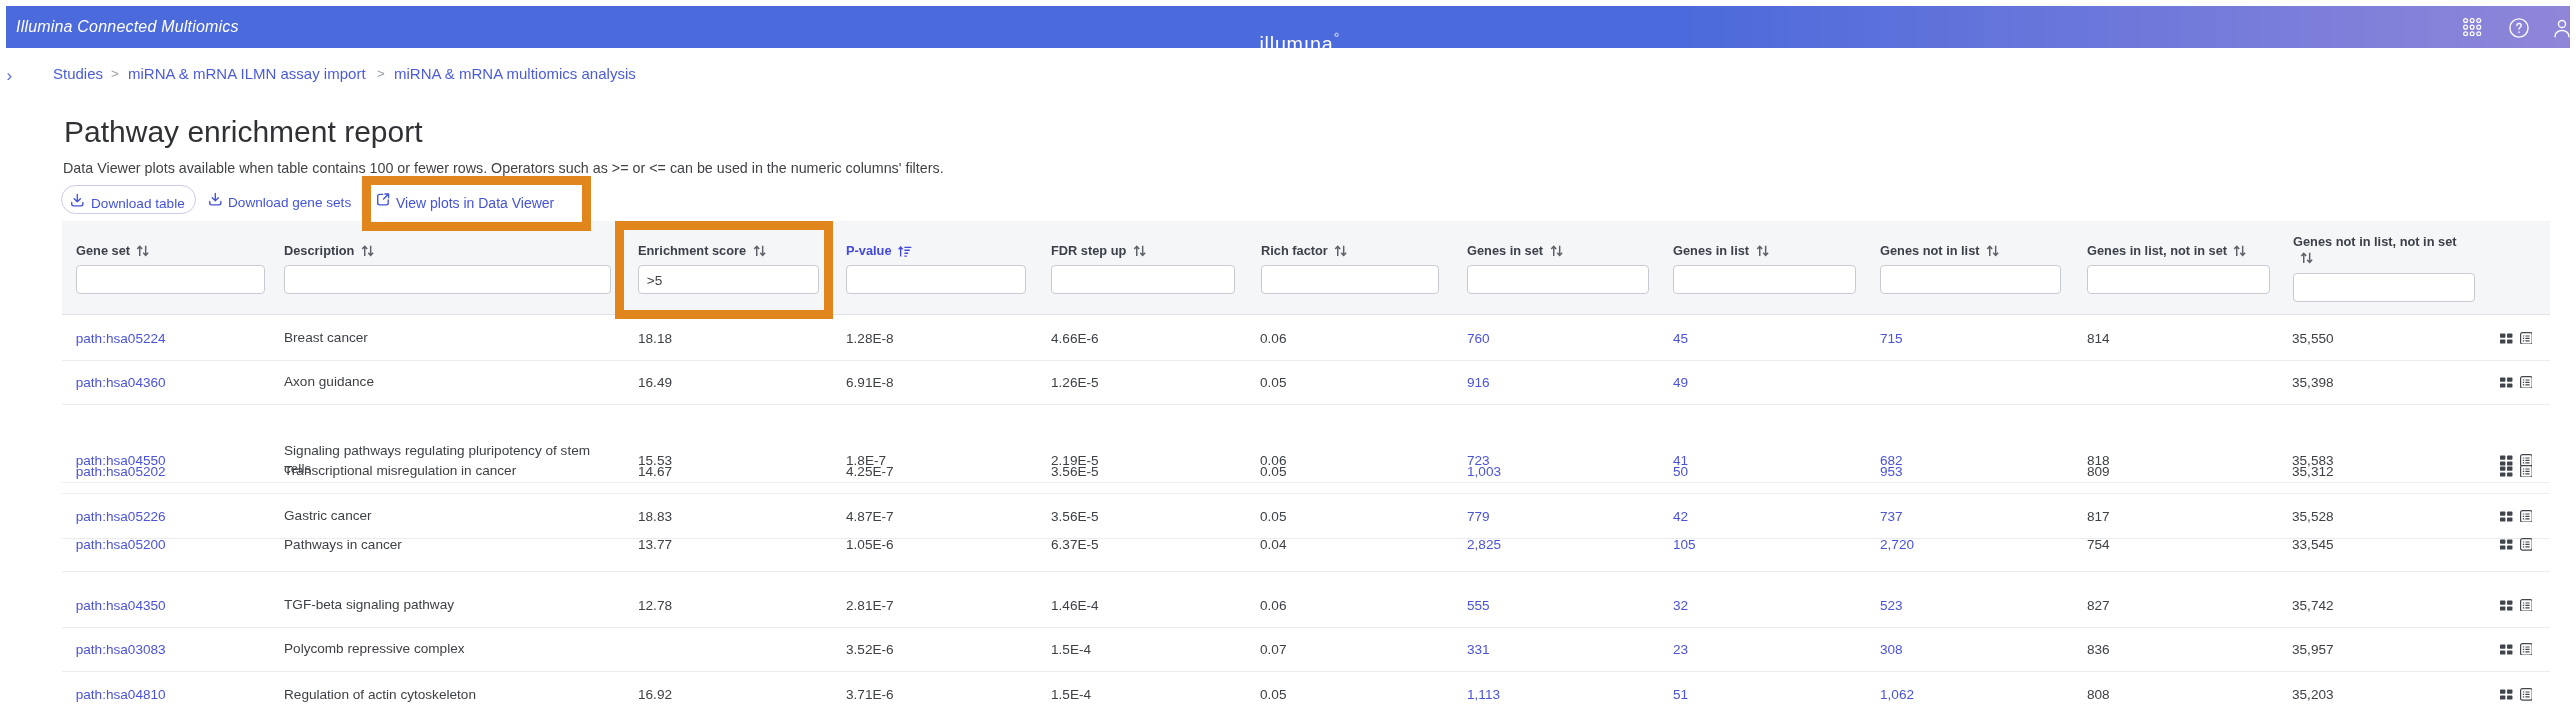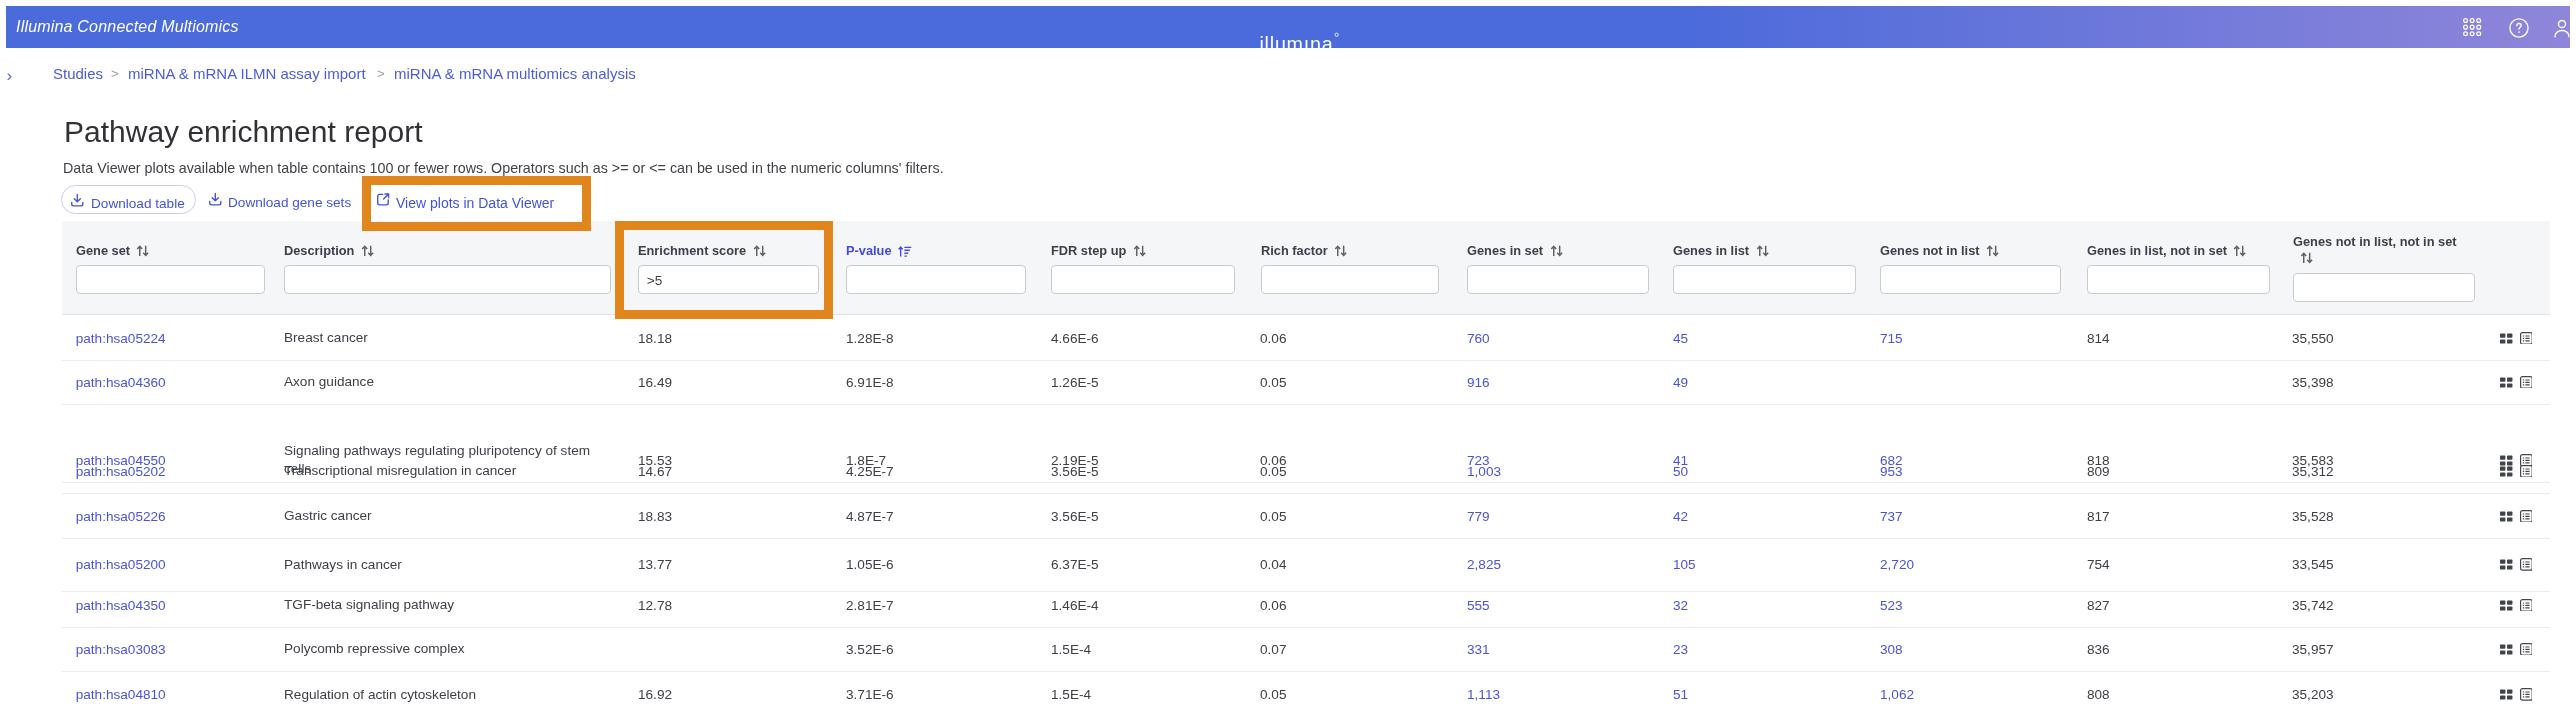--- a/index.html
+++ b/index.html
@@ -280,21 +280,21 @@
     <div class="c icons" style="left:2438px;width:73px"><svg width="12.8" height="11" viewBox="0 0 14 12">
         <rect x="0" y="0.6" width="5.9" height="4.6" rx="0.8" fill="#40454c"></rect>
         <rect x="7.7" y="0.6" width="5.9" height="4.6" rx="0.8" fill="#40454c"></rect>
         <rect x="0" y="7" width="5.9" height="4.6" rx="0.8" fill="#40454c"></rect>
         <rect x="7.7" y="7" width="5.9" height="4.6" rx="0.8" fill="#40454c"></rect>
       </svg><span style="width:6.9px"></span><svg width="12.8" height="12.8" viewBox="0 0 14 14" fill="none">
         <rect x="0.65" y="0.65" width="12.7" height="12.7" rx="1.9" stroke="#42474d" stroke-width="1.3"></rect>
         <path d="M3.1 4.3h1.5M5.9 4.3h4.6M3.1 7h1.5M5.9 7h4.6M3.1 9.7h1.5M5.9 9.7h4.6" stroke="#42474d" stroke-width="1.15"></path>
       </svg></div>
   </div>
-<div class="row" style="top:538px;height:54px;border-bottom:0.9px solid #eaecf0;">
+<div class="row" style="top:518px;height:54px;border-bottom:0.9px solid #eaecf0;">
     <div class="c link" style="left:13.7px;width:197px">path:hsa05200</div>
     <div class="c" style="left:222px;width:329px;line-height:18px">Pathways in cancer</div>
     <div class="c" style="left:576px;width:197px">13.77</div>
     <div class="c" style="left:784px;width:197px">1.05E-6</div>
     <div class="c" style="left:989px;width:197px">6.37E-5</div>
     <div class="c" style="left:1198px;width:197px">0.04</div>
     <div class="c link" style="left:1405px;width:197px">2,825</div>
     <div class="c link" style="left:1611px;width:197px">105</div>
     <div class="c link" style="left:1818px;width:197px">2,720</div>
     <div class="c" style="left:2025px;width:197px">754</div>

